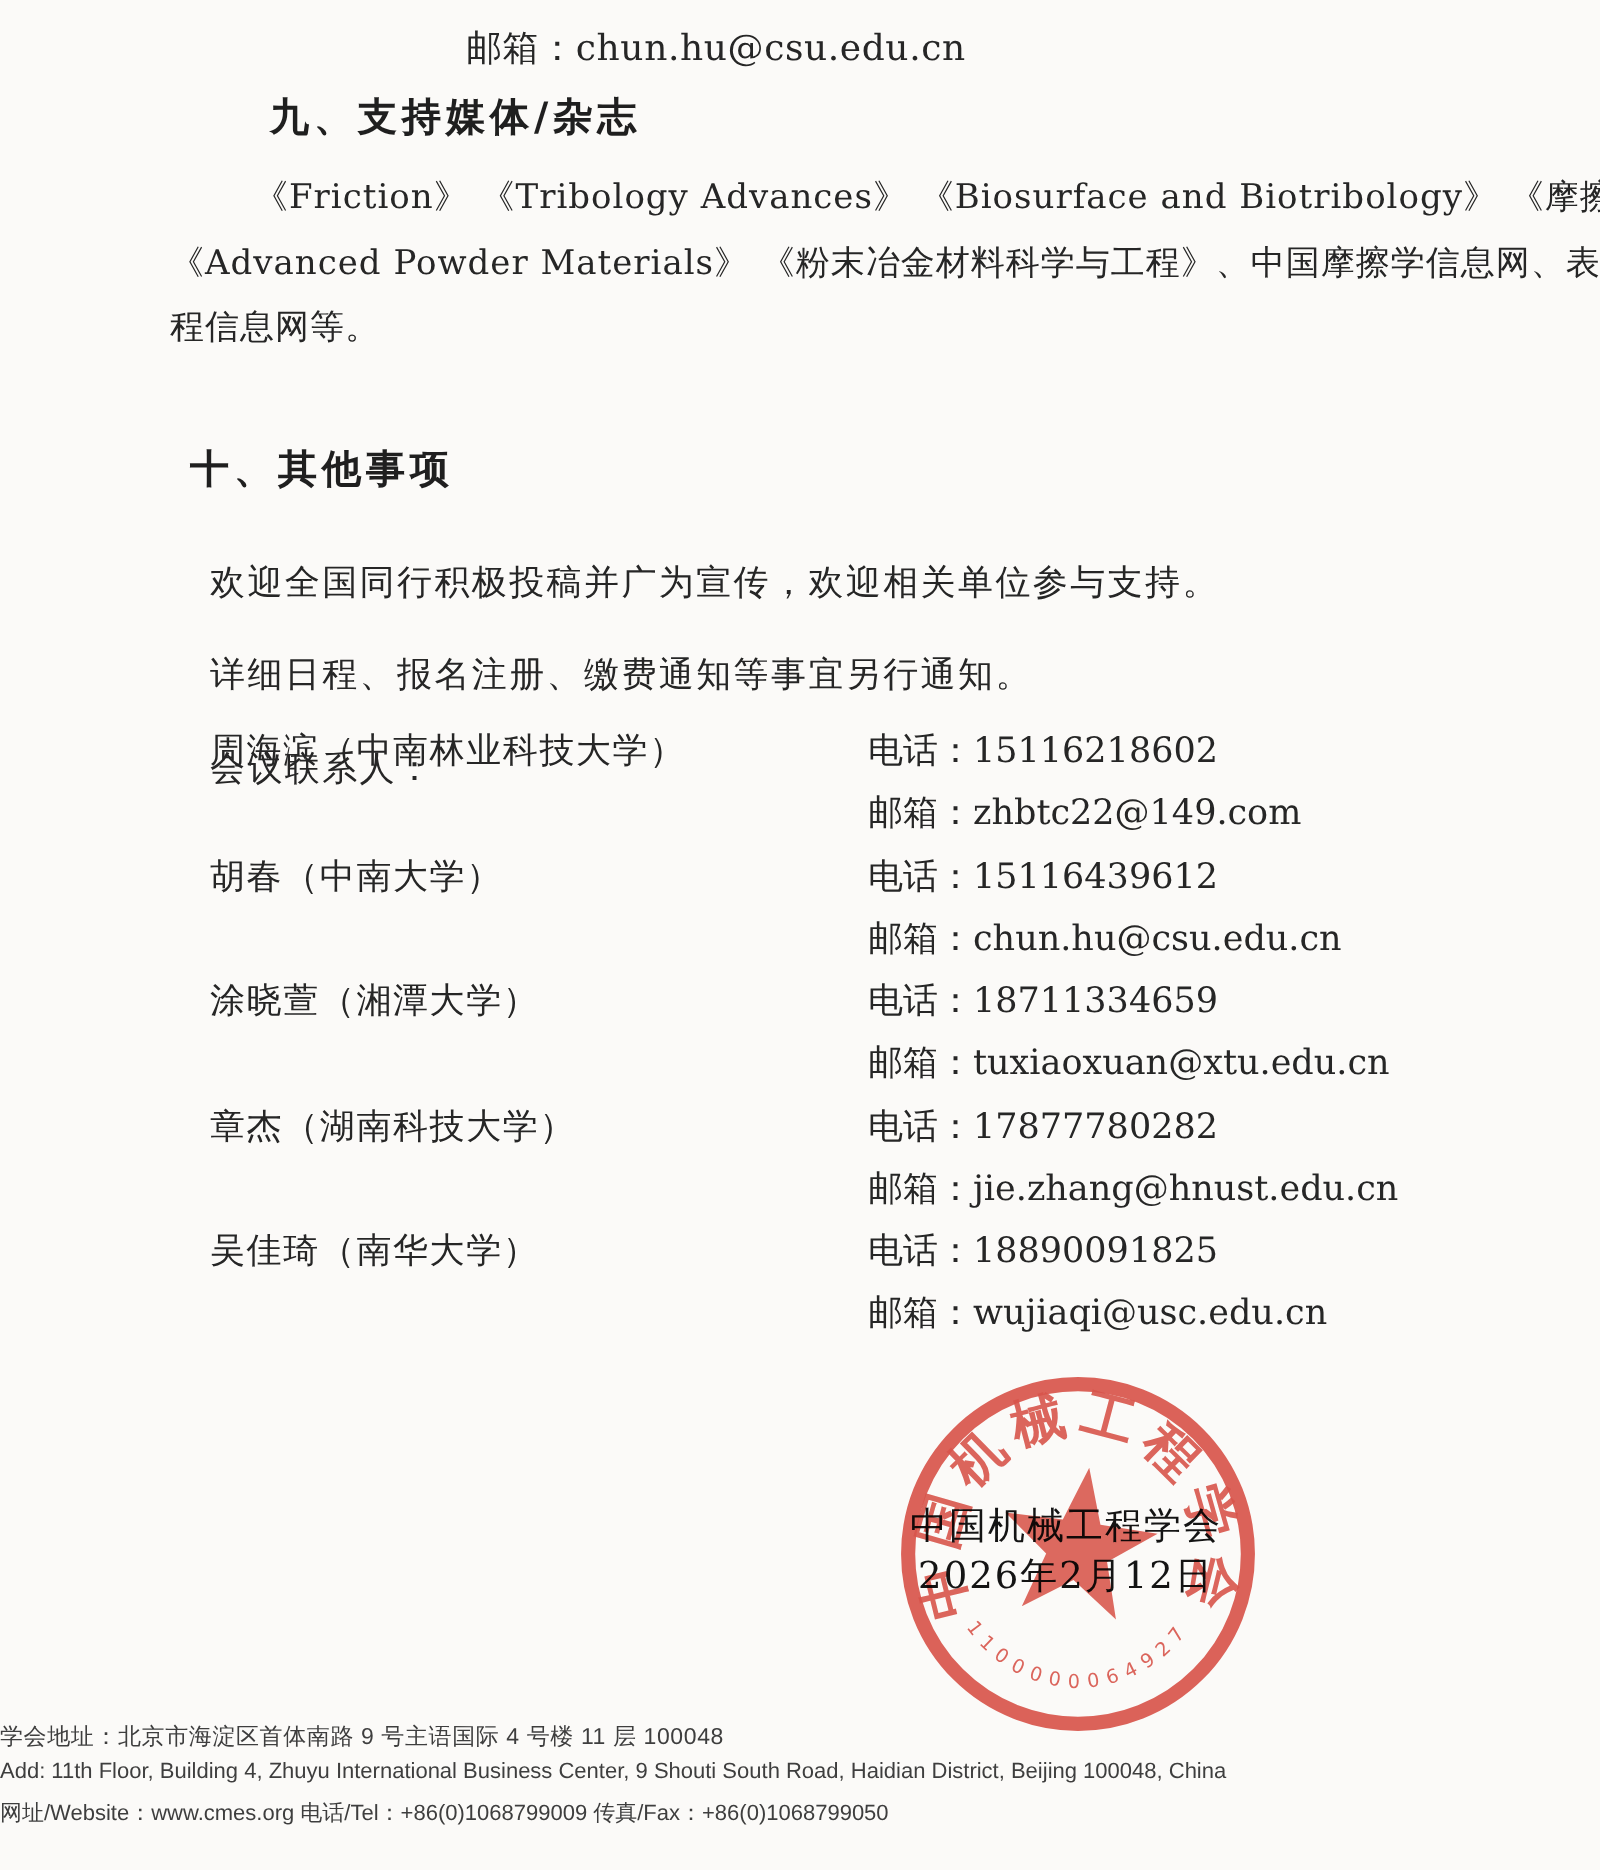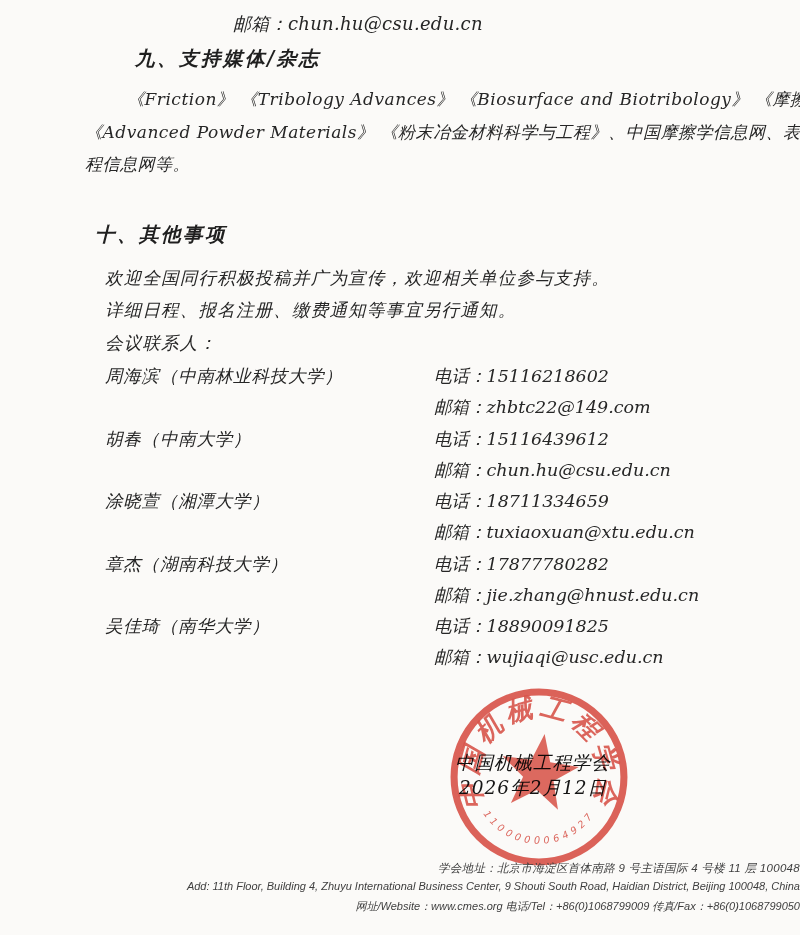--- a/index.html
+++ b/index.html
@@ -1,50 +1,50 @@
 <!DOCTYPE html>
 <html><head>
 <meta charset="utf-8">
 <style>
   * { margin: 0; padding: 0; box-sizing: border-box; }
   html,body { width: 800px; }
   body { font-family: "DejaVu Serif", "Liberation Serif", serif; background:#e9e9e9; }
   .page {
     position: relative; width: 800px; height: 935px;
-    background: #fbfaf8; overflow: hidden; color: #262626; font-style: italic;
+    background: #fbfaf8; overflow: hidden; color: #262626;
   }
   .abs { position: absolute; }
   .top-email { left: 233px; top: 12px; font-size: 18px; letter-spacing: .3px; }
   .sec-heading {
     left: 95px; font-size: 19.5px; font-weight: bold; letter-spacing: 2.5px;
     color: #1f1f1f;
   }
   .h9 { top: 45px; margin-left: 40px; }
   .h10 { top: 221px; }
   .media-para { left: 85px; top: 83px; width: 636px; font-size: 17px; }
   .media-para .jline {
     height: 32.6px; line-height: 32.6px; white-space: nowrap;
     text-align: justify; text-align-last: justify; letter-spacing: .5px;
   }
   .media-para .jline.indent { padding-left: 42px; }
   .media-para .jline.last { text-align-last: left; white-space: normal; }
   .other-paras { left: 105px; top: 262px; font-size: 17.5px; letter-spacing: 1.2px; }
-  .other-paras .pline { height: 32.4px; line-height: 32.4px; }
+  .other-paras .pline { height: 32.4px; line-height: 32.4px; margin-top: 14px; }
   .contact-list { left: 105px; top: 361px; width: 620px; font-size: 17.5px; }
   .contact { position: relative; height: 62.5px; }
   .contact .cname { position: absolute; left: 0; top: 0; height: 31.2px; line-height: 31.2px; letter-spacing: .8px; }
   .contact .clines { position: absolute; left: 305px; top: 0; }
   .contact .cline { height: 31.2px; line-height: 31.2px; margin-left: 24px; }
   .signature { left: 438px; top: 750px; width: 190px; text-align: center; font-size: 18.5px; color:#141414; }
   .signature .sig-org { letter-spacing: 1px; }
   .signature .sig-date { letter-spacing: 1px; }
   .seal { left: 448px; top: 686px; width: 182px; height: 182px; mix-blend-mode: multiply; opacity: .93; }
   .seal svg { width: 100%; height: 100%; }
   .footer {
-    left: 0; width: 800px; text-align: right;
+    left: 0; width: 800px; text-align: left;
     font-family: "Liberation Sans", "DejaVu Sans", sans-serif; color: #3e3e3e;
   }
   .f1 { top: 861px; font-size: 11.5px; letter-spacing: .3px; }
   .f2 { top: 880px; font-size: 11px; }
   .f3 { top: 899px; font-size: 11px; }
 </style>
 </head>
 <body>
 
 <div class="page">

